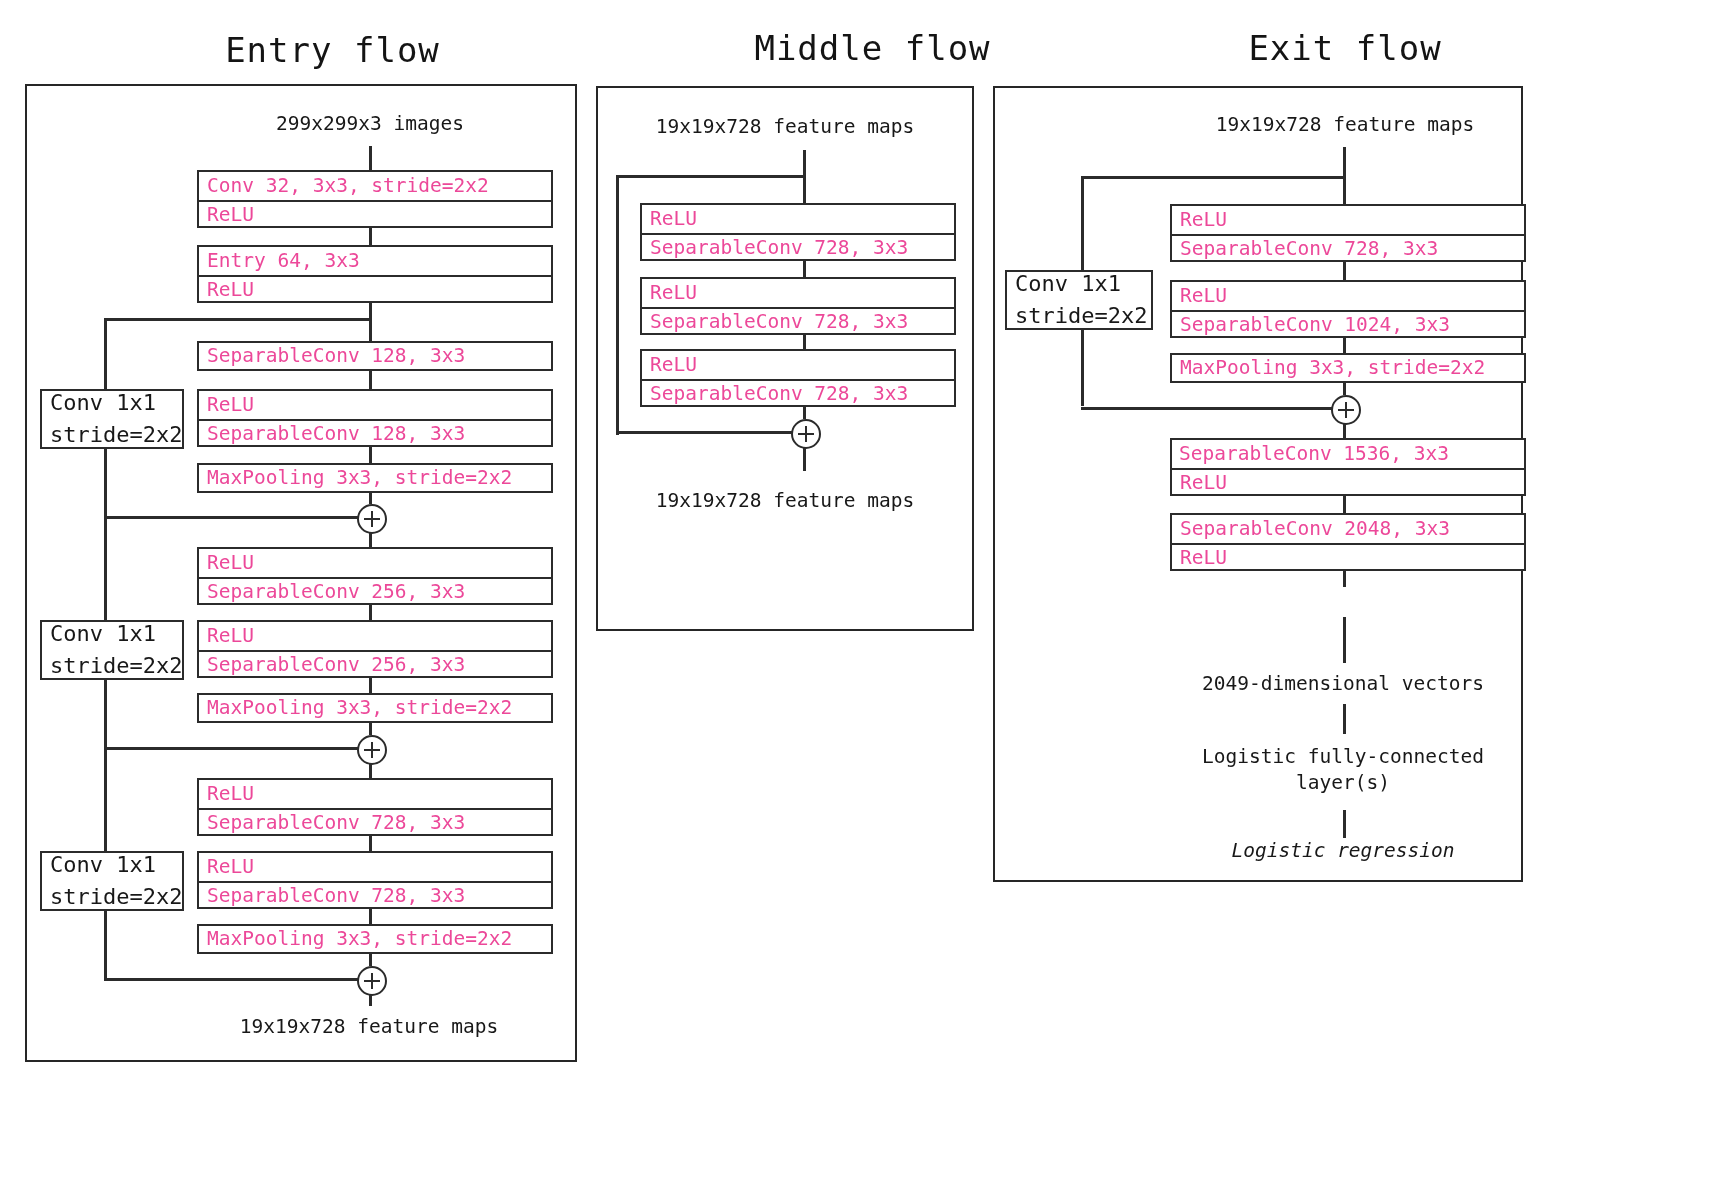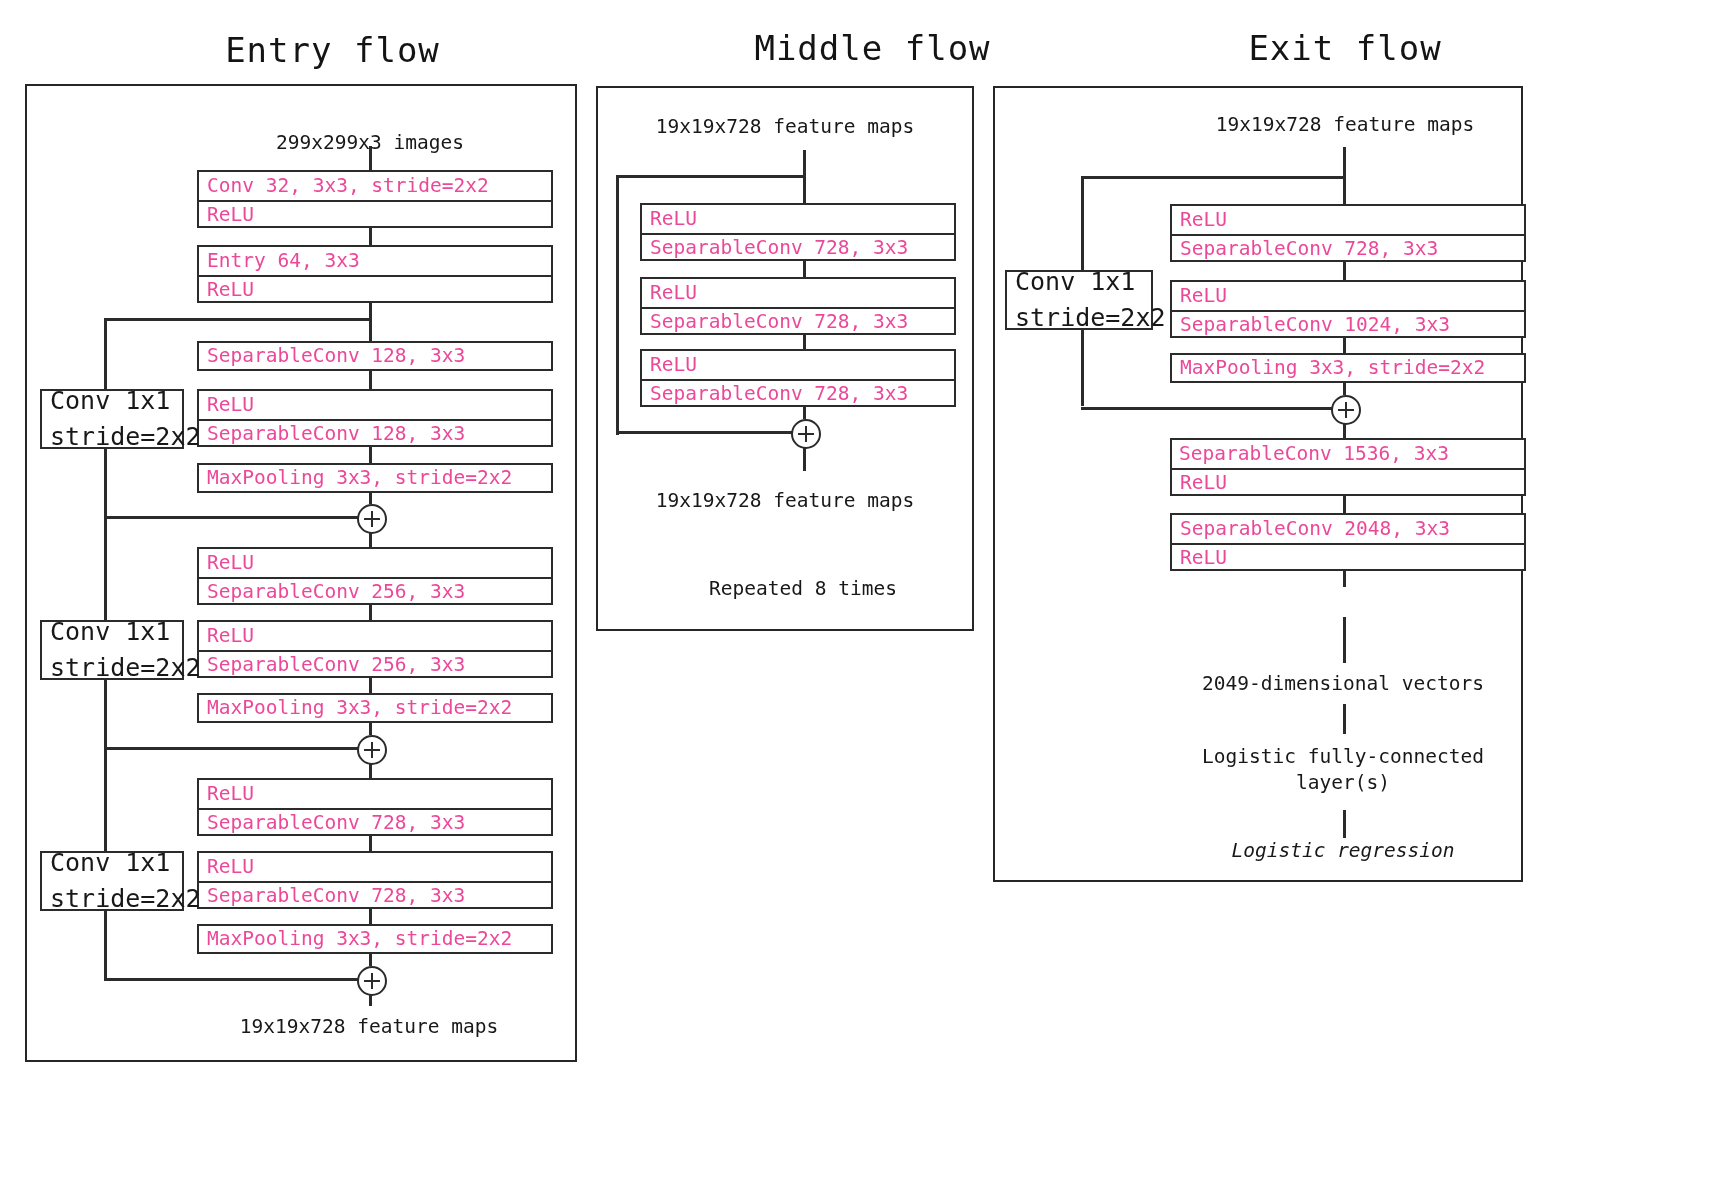--- a/index.html
+++ b/index.html
@@ -34,21 +34,21 @@
     color:#ec4899;letter-spacing:0px;
   }
   .oprow + .oprow{border-top:2.5px solid #2b2b2b;}
 
   
   .sidebox{
     position:absolute;box-sizing:border-box;border:2.5px solid #2b2b2b;
     background:#fff;z-index:6;display:flex;flex-direction:column;
     justify-content:center;padding-left:8px;
   }
-  .sidebox span{font-size:25px;line-height:1.45;white-space:nowrap;color:#181818;}
+  .sidebox span{font-size:22px;line-height:1.45;white-space:nowrap;color:#181818;}
 
   
   .vline{position:absolute;width:2.5px;background:#2b2b2b;z-index:2;}
   .hline{position:absolute;height:2.5px;background:#2b2b2b;z-index:2;}
 
   
   .plus{
     position:absolute;width:26px;height:26px;border:2.5px solid #2b2b2b;
     border-radius:50%;background:#fff;z-index:7;
   }
@@ -67,21 +67,21 @@
 </style>
 </head>
 <body>
 
 <div class="canvas">
 
   <div class="flow-title" style="left:25px;top:30px;width:615px;">Entry flow</div>
 
   <div class="panel" style="left:25px;top:84px;width:552px;height:978px;"></div>
 
-  <div class="caption" style="left:170px;top:111px;width:400px;margin-top:19px;">299x299x3 images</div>
+  <div class="caption" style="left:170px;top:111px;width:400px;">299x299x3 images</div>
 
   <div class="vline" style="left:369px;top:146px;height:24px;"></div>
 
   <div class="opbox" style="left:197px;top:170px;width:356px;height:58px;">
     <div class="oprow" style="height:28px;">Conv 32, 3x3, stride=2x2</div>
     <div class="oprow" style="height:27px;">ReLU</div>
   </div>
   <div class="vline" style="left:369px;top:228px;height:17px;"></div>
 
   <div class="opbox" style="left:197px;top:245px;width:356px;height:58px;">
@@ -199,21 +199,20 @@
     <div class="oprow" style="height:28px;">ReLU</div>
     <div class="oprow" style="height:27px;">SeparableConv 728, 3x3</div>
   </div>
   <div class="vline" style="left:803px;top:407px;height:12px;"></div>
   <div class="plus" style="left:791px;top:419px;"></div>
   <div class="hline" style="left:616px;top:431px;width:177px;"></div>
   <div class="vline" style="left:803px;top:445px;height:26px;"></div>
 
   <div class="caption" style="left:585px;top:488px;width:400px;">19x19x728 feature maps</div>
 
-  <div class="caption" style="left:603px;top:576px;width:400px;">Repeated 8 times</div>
 
   <div class="flow-title" style="left:1090px;top:28px;width:510px;">Exit flow</div>
 
   <div class="panel" style="left:993px;top:86px;width:530px;height:796px;"></div>
 
   <div class="caption" style="left:1145px;top:112px;width:400px;">19x19x728 feature maps</div>
 
   <div class="vline" style="left:1343px;top:147px;height:57px;"></div>
   <div class="hline" style="left:1081px;top:176px;width:264px;"></div>
   <div class="vline" style="left:1081px;top:176px;height:230px;"></div>

